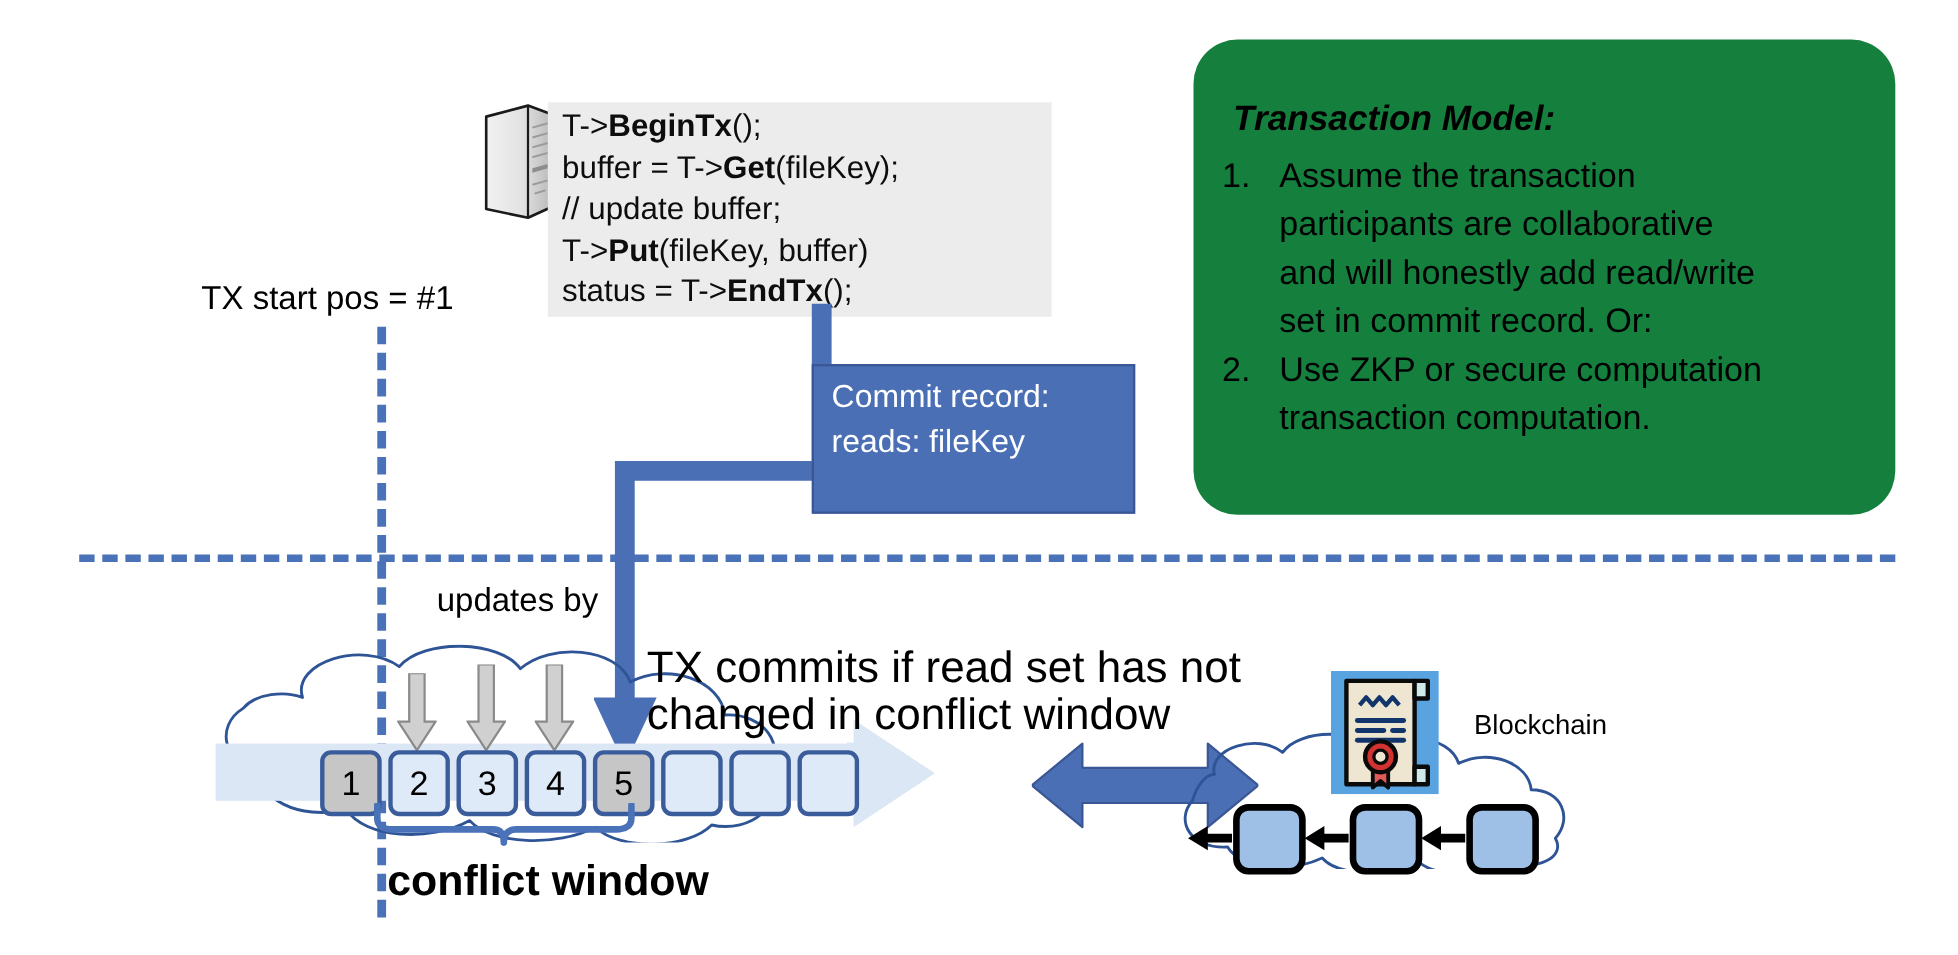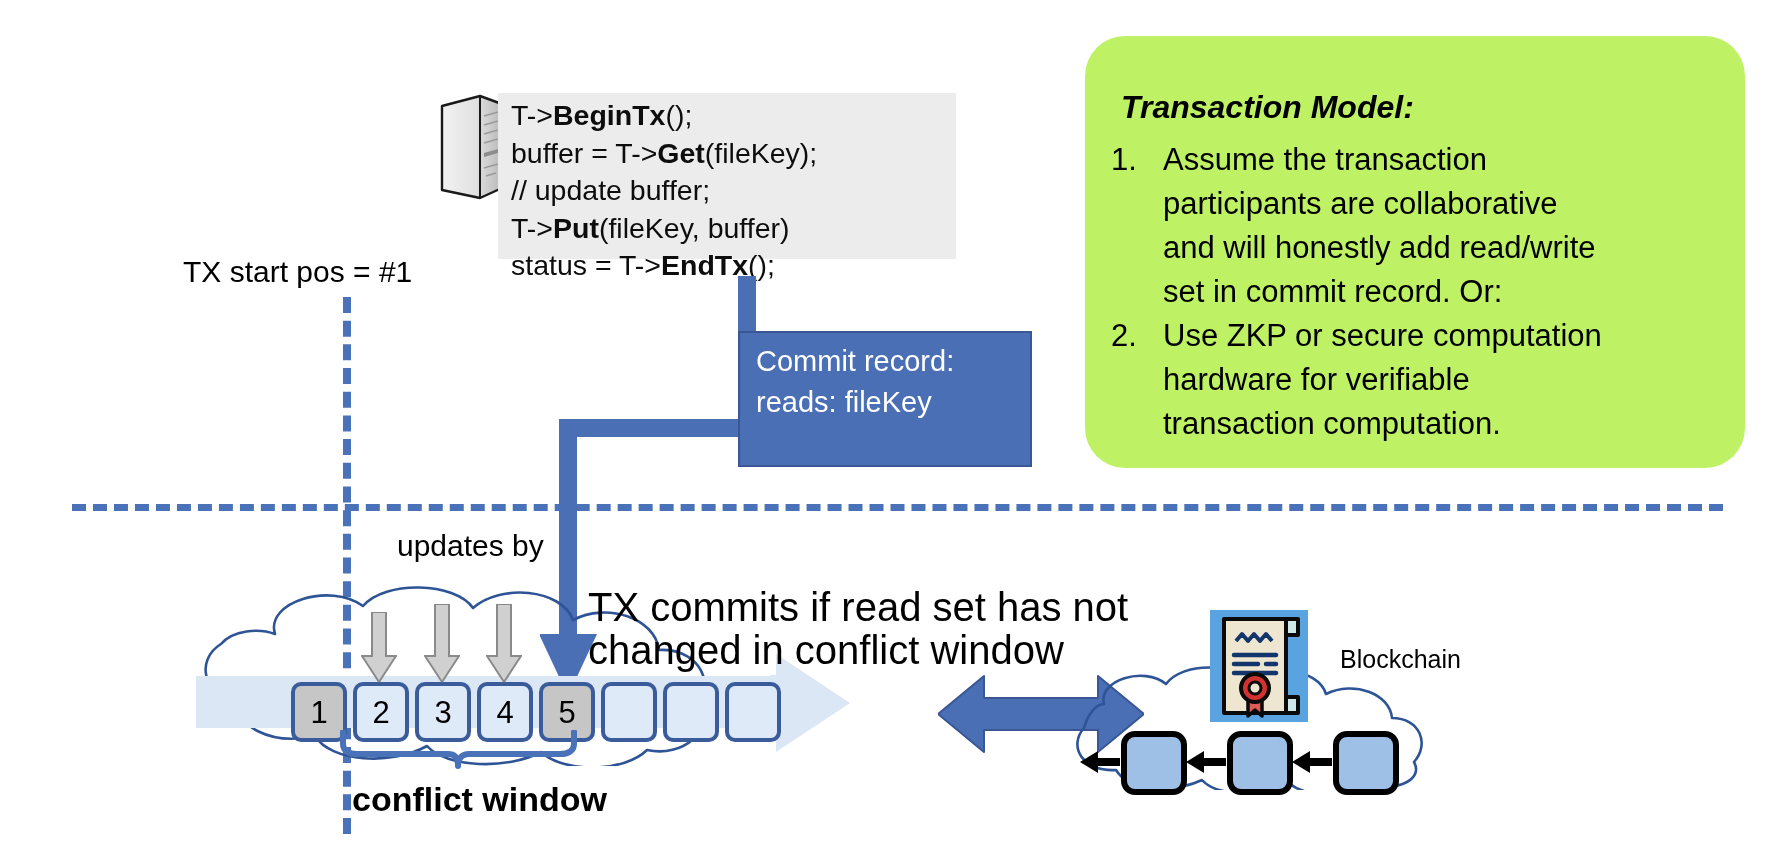--- a/index.html
+++ b/index.html
@@ -29,21 +29,21 @@
     font-size: 33px;
     font-weight: bold;
     letter-spacing: 0.2px;
     white-space: nowrap;
   }
   #server-icon { left: 432px; top: 92px; }
 
   
   #code-block {
     left: 498px; top: 93px;
-    width: 458px; height: 166px;
+    width: 458px; height: 195px;
     background: #ececec;
     padding: 4px 0 0 13px;
     box-sizing: border-box;
   }
   .code-line {
     font-size: 28.5px;
     line-height: 37.5px;
     white-space: nowrap;
     color: #0d0d0d;
   }
@@ -84,23 +84,22 @@
     white-space: nowrap;
   }
 
   
   #elbow-arrow { left: 540px; top: 276px; }
 
   
   #tx-model-panel {
     left: 1085px; top: 36px;
     width: 638px; height: 432px;
-    background: #bef264;
+    background: #15803d;
     border-radius: 40px;
-    padding-left: 22px;
   }
   #tx-model-title {
     position: absolute;
     left: 36px; top: 53px;
     font-size: 32px;
     font-style: italic;
     font-weight: bold;
     white-space: nowrap;
   }
   .tx-item {
@@ -166,21 +165,21 @@
     left: 588px; top: 586px;
     font-size: 40px;
     line-height: 43px;
     white-space: nowrap;
   }
 
   
   #conflict-brace { left: 340px; top: 730px; }
   #conflict-window-label {
     left: 352px; top: 780px;
-    font-size: 34px;
+    font-size: 39px;
     font-weight: bold;
     white-space: nowrap;
   }
 
   
   #double-arrow { left: 938px; top: 672px; }
 
   
   #blockchain-cloud { left: 1040px; top: 660px; }
   #cert-icon { left: 1210px; top: 610px; }
@@ -207,21 +206,20 @@
         <span style="display:block">participants are collaborative</span>
         <span style="display:block">and will honestly add read/write</span>
         <span style="display:block">set in commit record.  Or:</span>
       </span>
     </div>
 
     <div class="tx-item" id="tx-item-1">
       <span class="num">2.</span>
       <span class="body">
         <span style="display:block">Use ZKP or secure computation</span>
-        <span style="display:block">hardware for verifiable</span>
         <span style="display:block">transaction computation.</span>
       </span>
     </div>
   </div>
 
 
   <div class="abs" id="server-icon">
     <svg width="80" height="110" viewBox="0 0 80 110">
       <defs>
         <linearGradient id="towerG" x1="0" y1="0" x2="1" y2="0">

